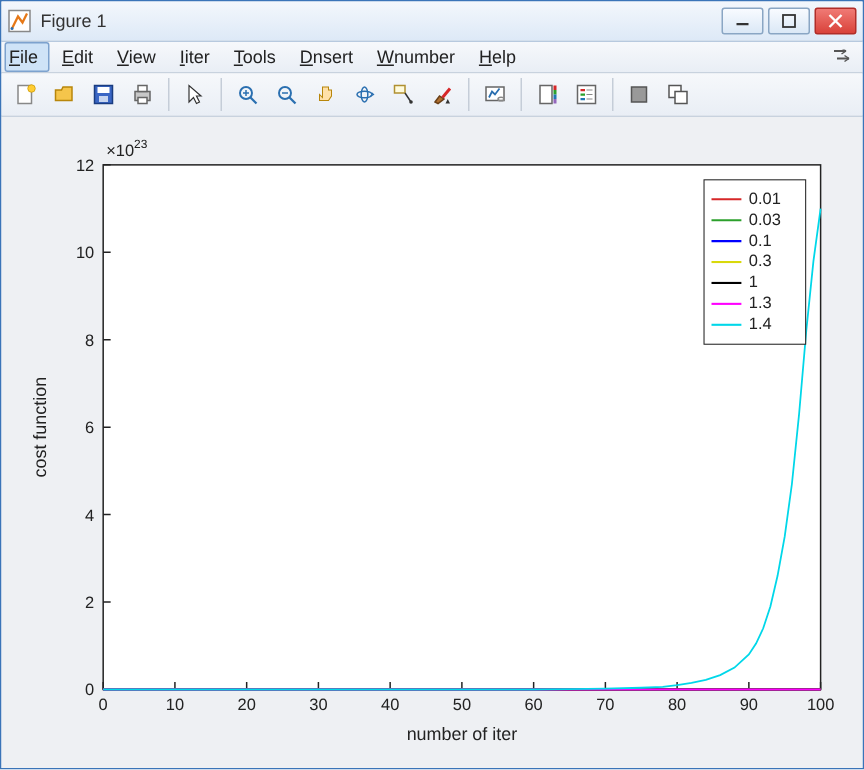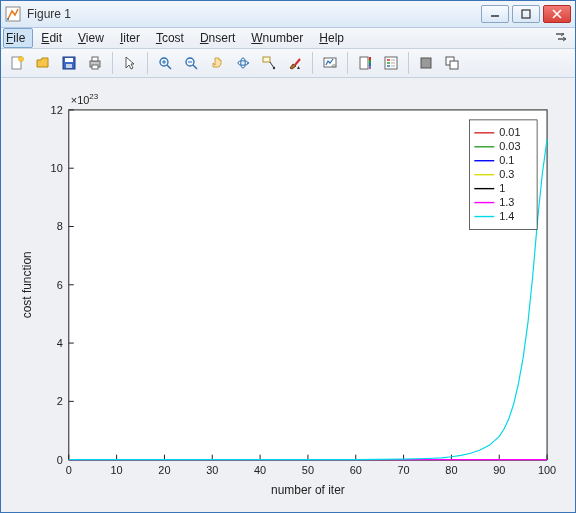--- a/index.html
+++ b/index.html
@@ -60,21 +60,21 @@
           </svg>
         </div>
     </div>
   </div>
 
   <div class="menubar">
     <div class="menu-item sel"><span class="ul">F</span><span>ile</span></div>
     <div class="menu-item"><span class="ul">E</span><span>dit</span></div>
     <div class="menu-item"><span class="ul">V</span><span>iew</span></div>
     <div class="menu-item"><span class="ul">I</span><span>iter</span></div>
-    <div class="menu-item"><span class="ul">T</span><span>cost</span></div>
+    <div class="menu-item"><span class="ul">T</span><span>ools</span></div>
     <div class="menu-item"><span class="ul">D</span><span>nsert</span></div>
     <div class="menu-item"><span class="ul">W</span><span>number</span></div>
     <div class="menu-item"><span class="ul">H</span><span>elp</span></div>
     <div class="menu-spacer"></div>
     <div class="menu-right">
         <svg width="12" height="12">
           <path d="M1 1 L9 1 M3 6 L11 6" stroke="#555" stroke-width="1.4"></path>
           <path d="M9 1 L6 3 M9 1 L6 -1 M11 6 L8 8 M11 6 L8 4" stroke="#555" stroke-width="1"></path>
         </svg>
       </div>

